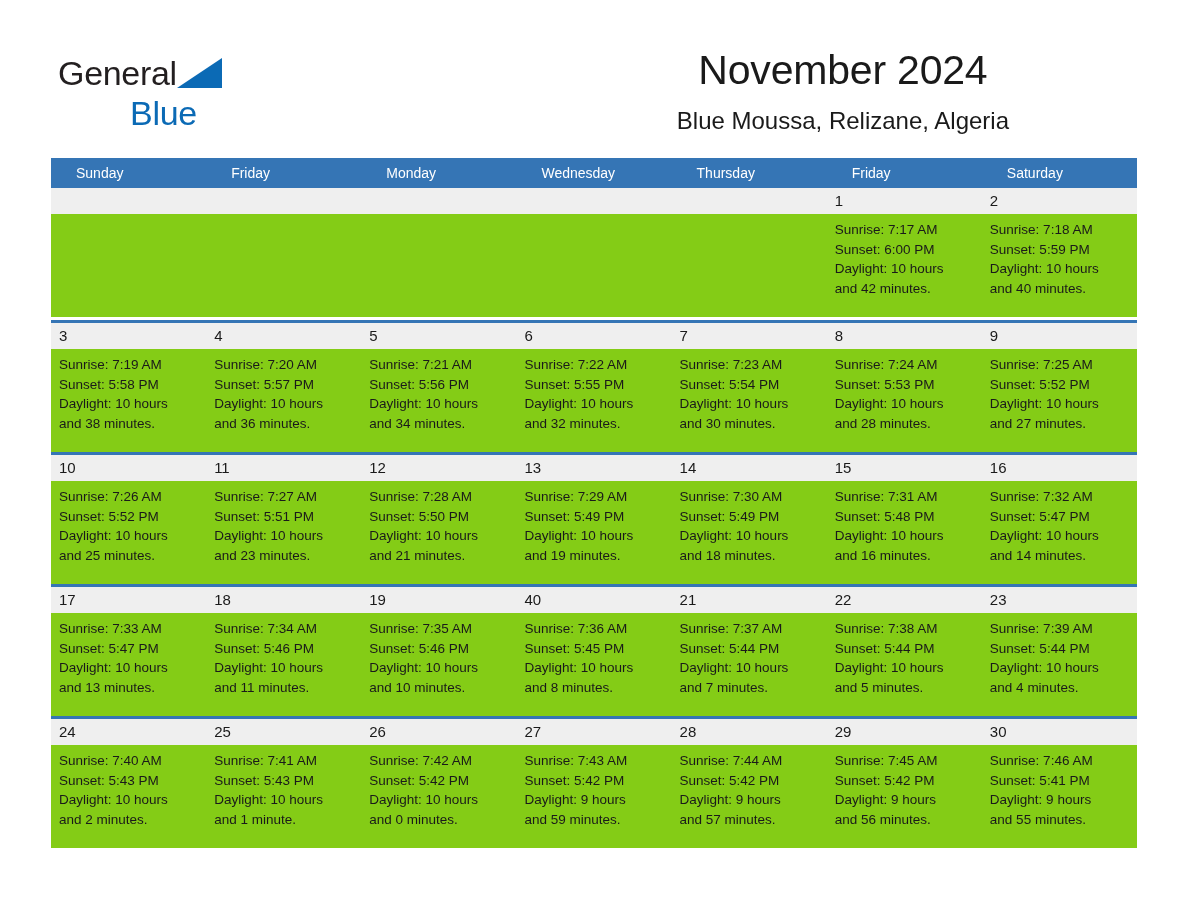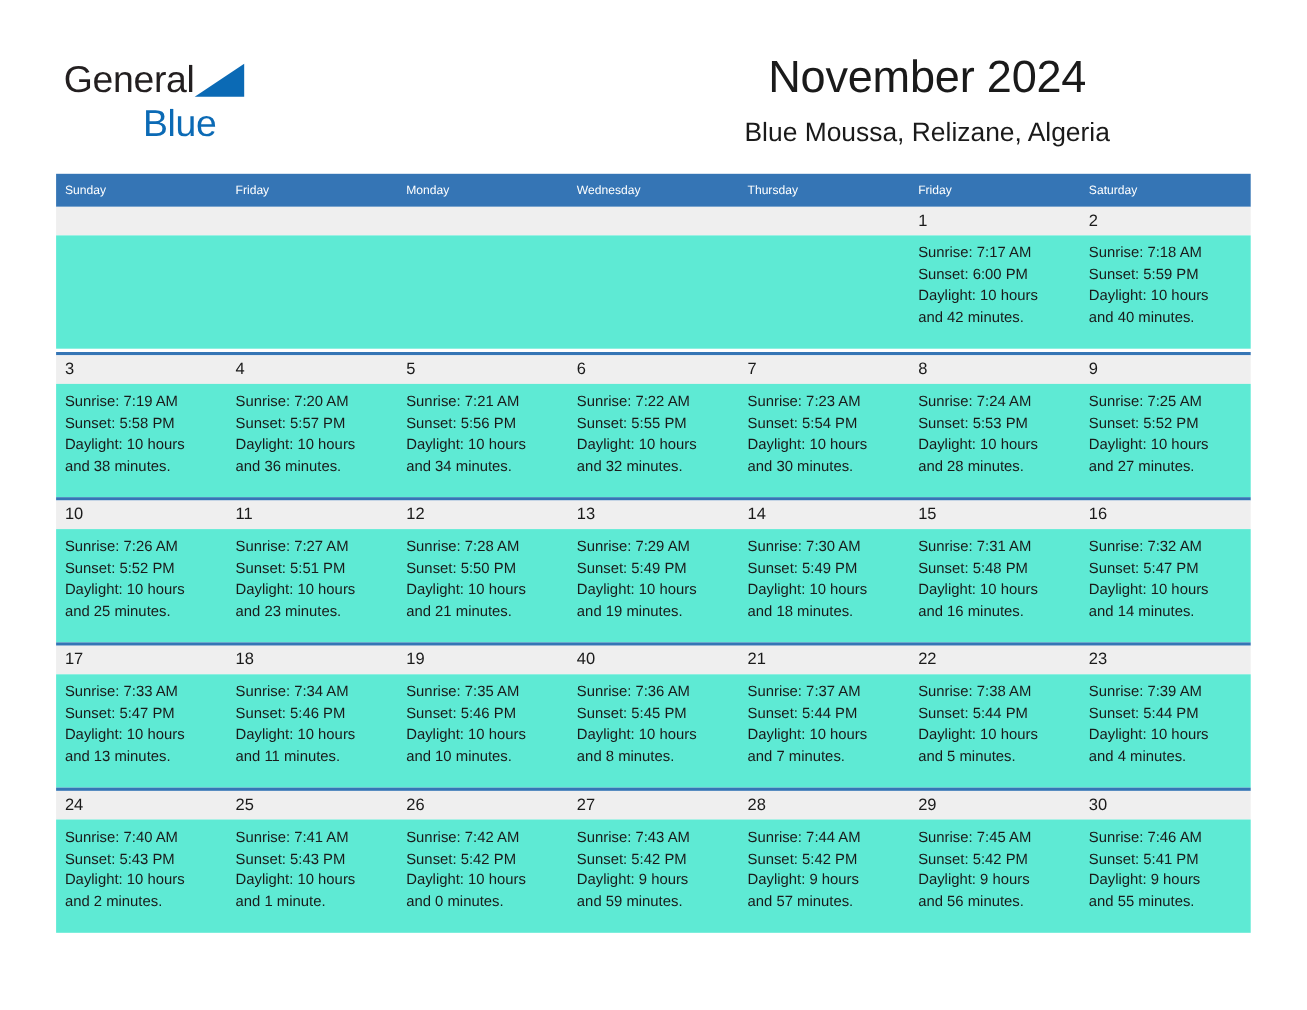--- a/index.html
+++ b/index.html
@@ -104,23 +104,23 @@
     width: 1086px;
   }
   .weekday-row {
     display: flex;
     background: #3575b5;
     height: 30px;
   }
   .weekday {
     flex: 1 1 0;
     color: #ffffff;
-    font-size: 11px;
+    font-size: 14px;
     line-height: 30px;
-    padding-left: 8px;
+    padding-left: 25px;
     box-sizing: border-box;
     white-space: nowrap;
     overflow: hidden;
   }
 
   .week-row {
     position: relative;
     border-top: 3px solid #3575b5;
     height: 132px;
     box-sizing: border-box;
@@ -136,21 +136,21 @@
   .daynum {
     flex: 1 1 0;
     font-size: 15px;
     line-height: 26px;
     padding-left: 8px;
     box-sizing: border-box;
     color: #1a1a1a;
   }
   .detail-band {
     display: flex;
-    background: #5eead4;
+    background: #84cc16;
     height: 103px;
   }
   .detail {
     flex: 1 1 0;
     padding: 6px 8px 0 8px;
     box-sizing: border-box;
     font-size: 13.5px;
     line-height: 19.7px;
     color: #1a1a1a;
   }

